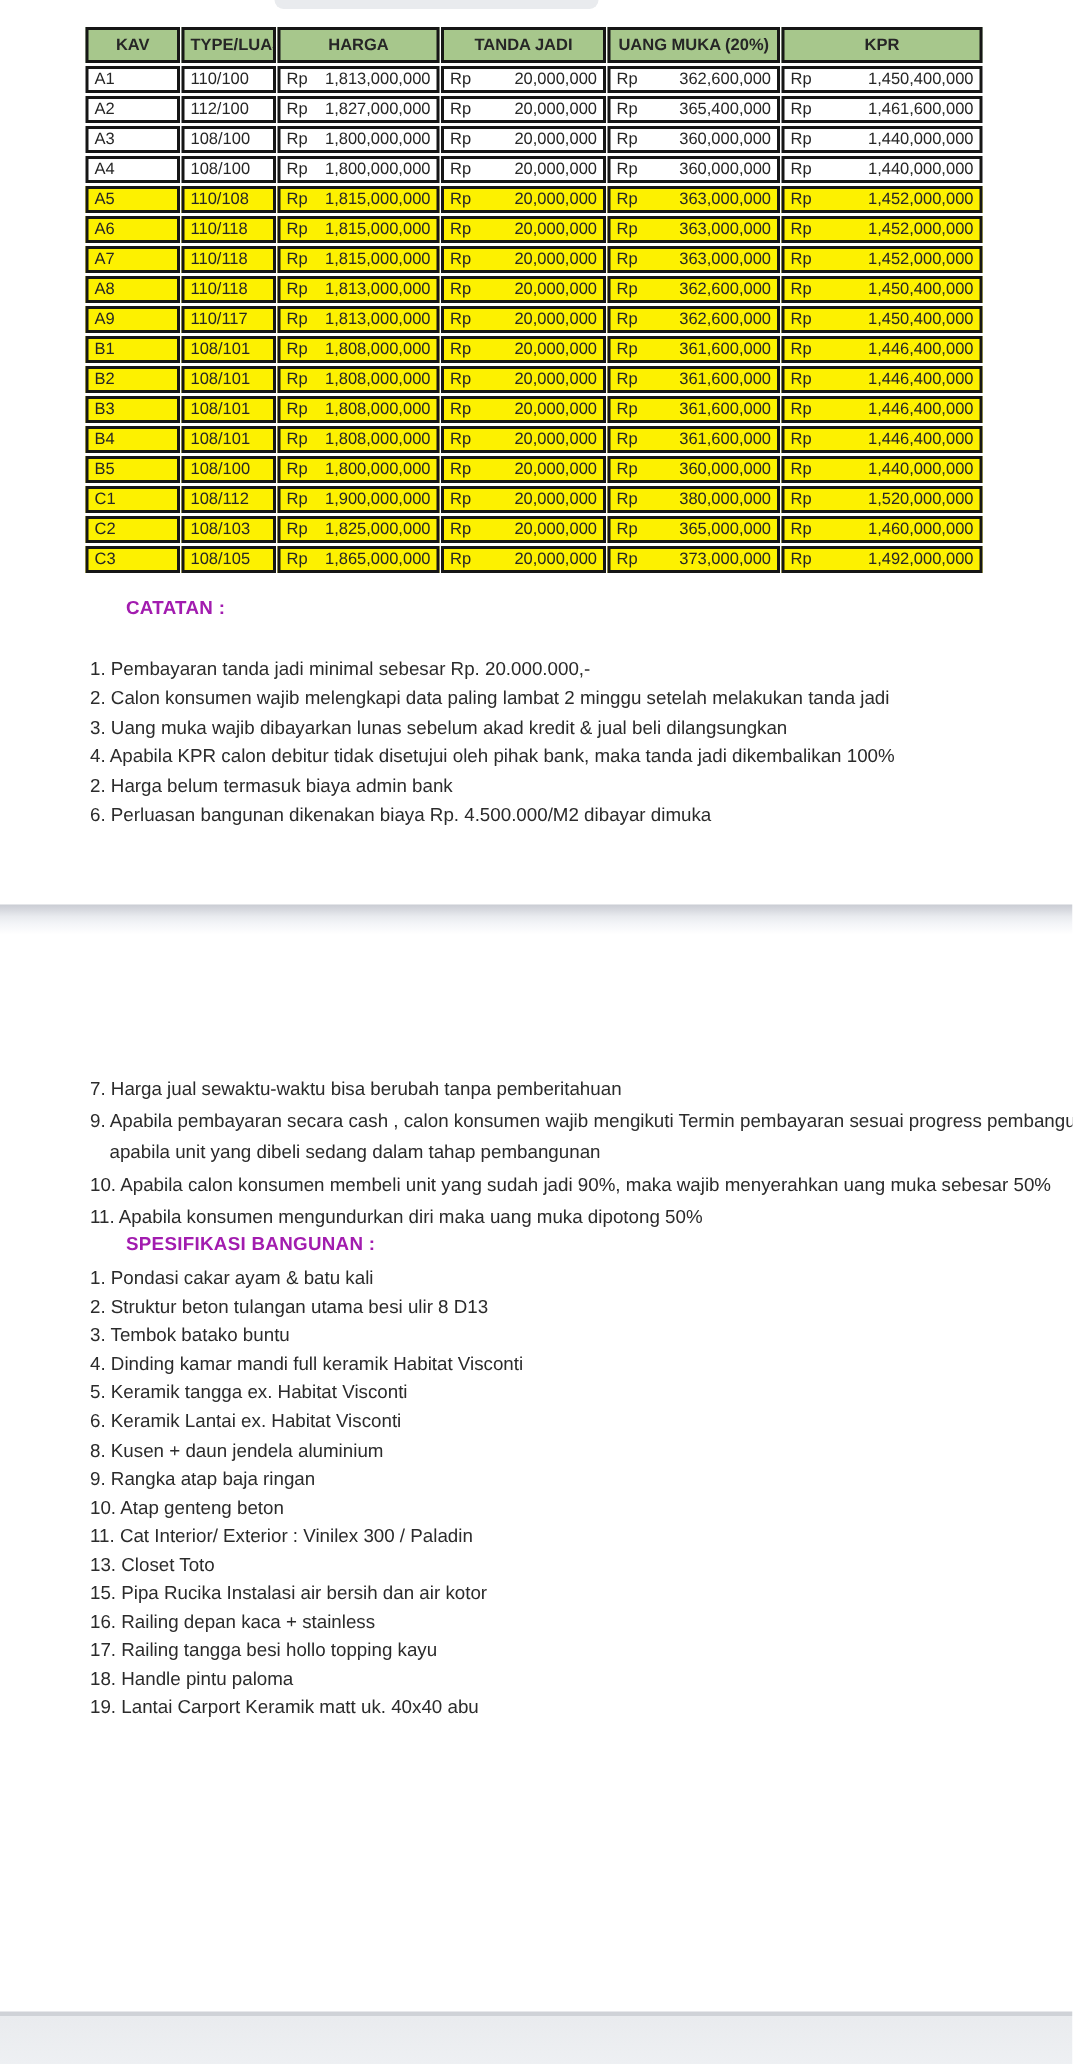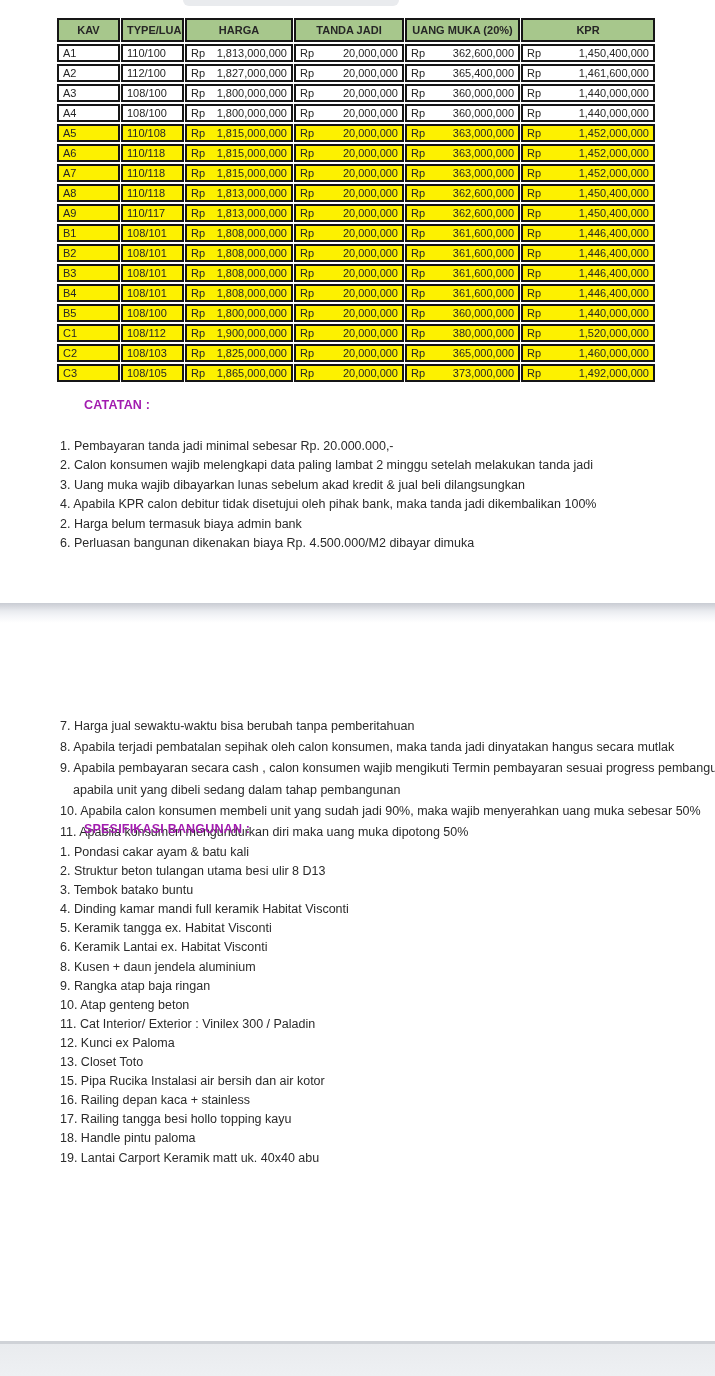--- a/index.html
+++ b/index.html
@@ -571,40 +571,38 @@
     <div class="note-line">3. Uang muka wajib dibayarkan lunas sebelum akad kredit &amp; jual beli dilangsungkan</div>
     <div class="note-line">4. Apabila KPR calon debitur tidak disetujui oleh pihak bank, maka tanda jadi dikembalikan 100%</div>
     <div class="note-line">2. Harga belum termasuk biaya admin bank</div>
     <div class="note-line">6. Perluasan bangunan dikenakan biaya Rp. 4.500.000/M2 dibayar dimuka</div>
   </div>
 
 <div class="page-band"></div>
 
 <div class="notes" id="notes2-list" style="top:716px;">
     <div class="note-line">7. Harga jual sewaktu-waktu bisa berubah tanpa pemberitahuan</div>
-    <div class="note-line">8. Apabila terjadi pembatalan sepihak oleh calon konsumen, maka tanda jadi dinyatakan hangus secara mutlak</div>
     <div class="note-line">9. Apabila pembayaran secara cash , calon konsumen wajib mengikuti Termin pembayaran sesuai progress pembangunan</div>
     <div class="note-line indent">apabila unit yang dibeli sedang dalam tahap pembangunan</div>
     <div class="note-line">10. Apabila calon konsumen membeli unit yang sudah jadi 90%, maka wajib menyerahkan uang muka sebesar 50%</div>
     <div class="note-line">11. Apabila konsumen mengundurkan diri maka uang muka dipotong 50%</div>
   </div>
 
 <div class="sec-heading" style="top:822px;">SPESIFIKASI BANGUNAN :</div>
 <div class="notes" id="spes-list" style="top:843px;">
     <div class="note-line">1. Pondasi cakar ayam &amp; batu kali</div>
     <div class="note-line">2. Struktur beton tulangan utama besi ulir 8 D13</div>
     <div class="note-line">3. Tembok batako buntu</div>
     <div class="note-line">4. Dinding kamar mandi full keramik Habitat Visconti</div>
     <div class="note-line">5. Keramik tangga ex. Habitat Visconti</div>
     <div class="note-line">6. Keramik Lantai ex. Habitat Visconti</div>
     <div class="note-line">8. Kusen + daun jendela aluminium</div>
     <div class="note-line">9. Rangka atap baja ringan</div>
     <div class="note-line">10. Atap genteng beton</div>
     <div class="note-line">11. Cat Interior/ Exterior : Vinilex 300 / Paladin</div>
-    <div class="note-line">12. Kunci ex Paloma</div>
     <div class="note-line">13. Closet Toto</div>
     <div class="note-line">15. Pipa Rucika Instalasi air bersih dan air kotor</div>
     <div class="note-line">16. Railing depan kaca + stainless</div>
     <div class="note-line">17. Railing tangga besi hollo  topping kayu</div>
     <div class="note-line">18. Handle pintu paloma</div>
     <div class="note-line">19. Lantai Carport Keramik matt uk. 40x40 abu</div>
   </div>
 
 <div class="bottom-seam"></div>
 <div class="bottom-gray"></div>

